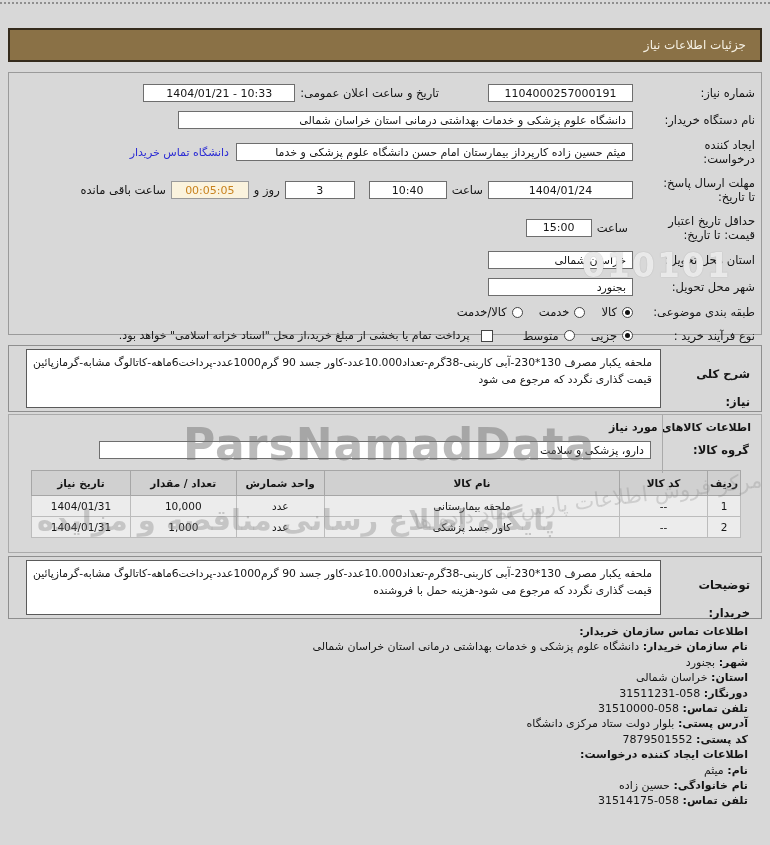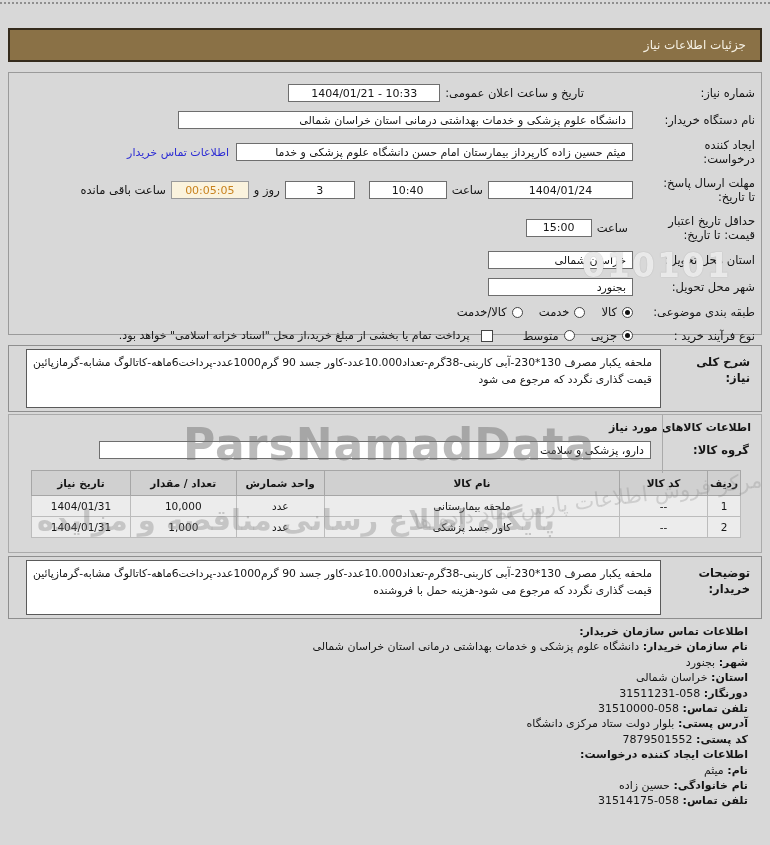--- a/index.html
+++ b/index.html
@@ -46,21 +46,21 @@
   .cbox { width:12px; height:12px; border:1px solid #444; background:#fff; margin-left:5px; flex:none; }
   .note { font-size:11px; white-space:nowrap; }
 
   .descbox {
     position:absolute; right:8px; left:8px; border:1px solid #8e8e8e;
     display:flex; padding:3px;
   }
   .descbox.d1 { top:345px; height:67px; }
   .descbox.d2 { top:556px; height:63px; }
   .dlbl { width:97px; flex:none; font-weight:bold; font-size:11.5px; padding:6px 8px 0 0; line-height:1.35; }
-  .dlbl span { display:block; }
+  .dlbl span { display:block;margin-top:12px; }
   .dtext { flex:1; background:#fff; border:1px solid #5a5a5a; font-size:10.8px; line-height:1.62; padding:4px 8px 0 4px; overflow:hidden; text-align:right;margin-left:14px; }
 
   .goodsbox { position:absolute; top:414px; right:8px; left:8px; height:139px; border:1px solid #aaa; }
   .gsep { position:absolute; top:0; right:98px; width:1px; height:58px; background:#aaa; }
   .gheader { font-weight:bold; font-size:11px; padding:6px 10px 0 0; white-space:nowrap; }
   .grow { display:flex; align-items:center; margin-top:7px; }
   .glbl { width:110px; flex:none; font-weight:bold; font-size:11.5px; padding-right:12px; }
   .ginput { width:552px; }
 
   table.goods { border-collapse:collapse; margin:11px 20px 0 22px; width:calc(100% - 42px); }
@@ -91,37 +91,38 @@
 <div class="topline"></div>
 
 <div class="titlebar">
   <span>جزئیات اطلاعات نیاز</span>
 </div>
 
 <div class="panel">
 
   <div class="frow">
     <span class="lbl">شماره نیاز:</span>
+    <span class="ibox num" style="width:145px">1104000257000191</span>
     <span class="spacer44"></span>
     <span class="inl">تاریخ و ساعت اعلان عمومی:</span>
     <span class="ibox num" style="width:152px">1404/01/21 - 10:33</span>
   </div>
 
   <div class="frow">
     <span class="lbl">نام دستگاه خریدار:</span>
     <span class="ibox rt" style="width:455px">دانشگاه علوم پزشکی و خدمات بهداشتی درمانی استان خراسان شمالی</span>
   </div>
 
   <div class="frow">
     <span class="lbl">
       <span>ایجاد کننده</span>
       <span>درخواست:</span>
     </span>
     <span class="ibox rt" style="width:397px">میثم  حسین زاده  کارپرداز بیمارستان امام حسن دانشگاه علوم پزشکی و خدما</span>
-    <span class="link">اطلاعات تماس خریدار</span>
+    <span class="link">دانشگاه تماس خریدار</span>
   </div>
 
   <div class="frow">
     <span class="lbl">
       <span>مهلت ارسال پاسخ:</span>
       <span>تا تاریخ:</span>
     </span>
     <span class="ibox num" style="width:145px">1404/01/24</span>
     <span class="inl">ساعت</span>
     <span class="ibox num" style="width:78px">10:40</span>

